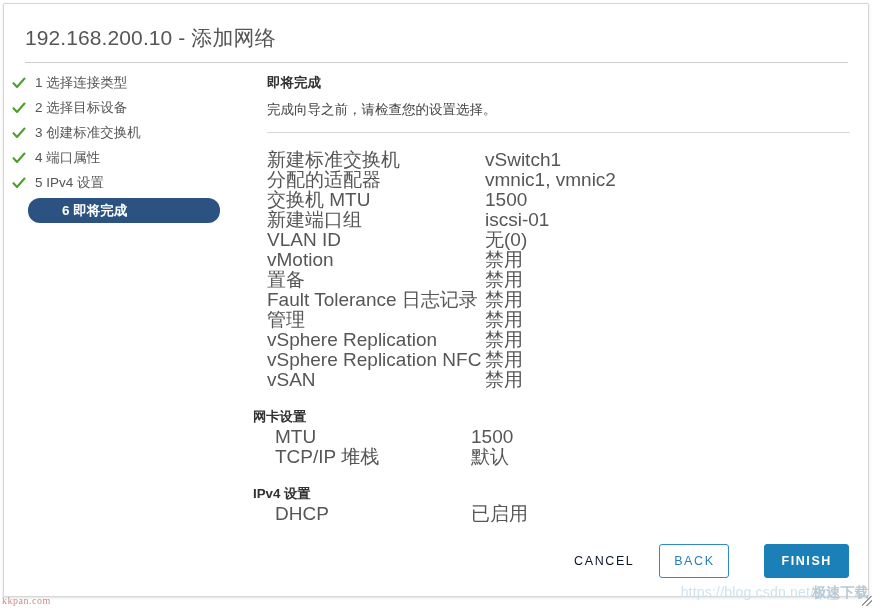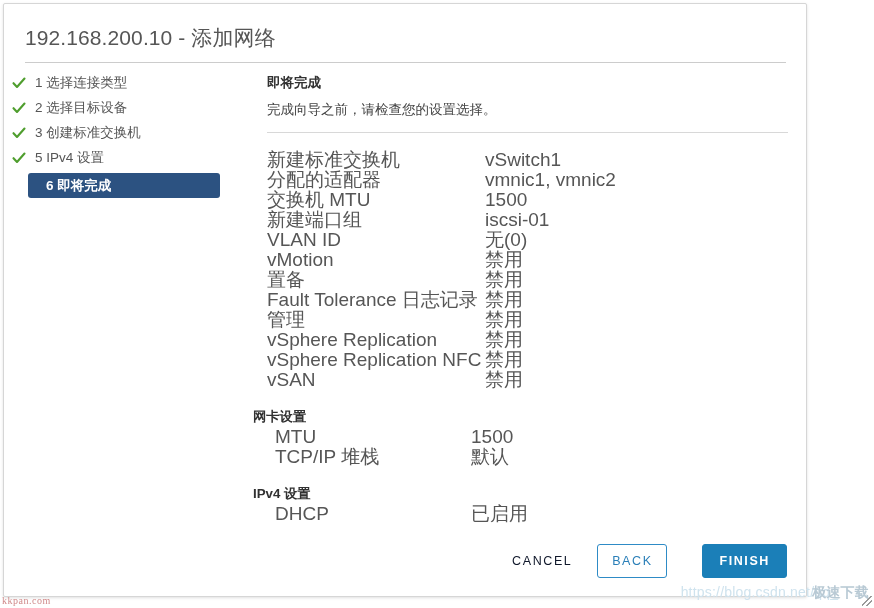--- a/index.html
+++ b/index.html
@@ -17,21 +17,21 @@
     height: 608px;
     overflow: hidden;
     background: #ffffff;
     box-sizing: border-box;
   }
   
   .window {
     position: absolute;
     left: 3px;
     top: 3px;
-    width: 804px;
+    width: 866px;
     height: 594px;
     background: #ffffff;
     border: 1px solid #d6d6d6;
     border-radius: 2px;
     box-sizing: border-box;
     box-shadow: 0 1px 3px rgba(0,0,0,0.12);
     overflow: hidden;
   }
   
   .wizard-header {
@@ -87,24 +87,24 @@
     display: block;
   }
   .step-label {
     line-height: 1;
   }
   .step.active {
     margin-left: 24px;
     width: 192px;
     height: 25px;
     background: #2c5281;
-    border-radius: 3px;
+    border-radius: 12px;
     color: #ffffff;
     font-weight: bold;
-    padding-left: 18px;
+    padding-left: 34px;
     margin-top: 3px;
   }
   
   .content {
     position: absolute;
     left: 249px;
     top: 66px;
     right: 18px;
   }
   .content-title {
@@ -284,20 +284,28 @@
 
       <div class="step">
         <span class="check">
           <svg width="14" height="14" viewBox="0 0 14 14">
               <path d="M1.5 7.2 L5 11 L12.5 2.5" fill="none" stroke="#4f9e2e" stroke-width="2.1" stroke-linecap="round" stroke-linejoin="round"></path>
             </svg>
         </span>
         <span class="step-label">3 创建标准交换机</span>
       </div>
 
+      <div class="step">
+        <span class="check">
+          <svg width="14" height="14" viewBox="0 0 14 14">
+              <path d="M1.5 7.2 L5 11 L12.5 2.5" fill="none" stroke="#4f9e2e" stroke-width="2.1" stroke-linecap="round" stroke-linejoin="round"></path>
+            </svg>
+        </span>
+        <span class="step-label">4 端口属性</span>
+      </div>
 
       <div class="step">
         <span class="check">
           <svg width="14" height="14" viewBox="0 0 14 14">
               <path d="M1.5 7.2 L5 11 L12.5 2.5" fill="none" stroke="#4f9e2e" stroke-width="2.1" stroke-linecap="round" stroke-linejoin="round"></path>
             </svg>
         </span>
         <span class="step-label">5 IPv4 设置</span>
       </div>
 

